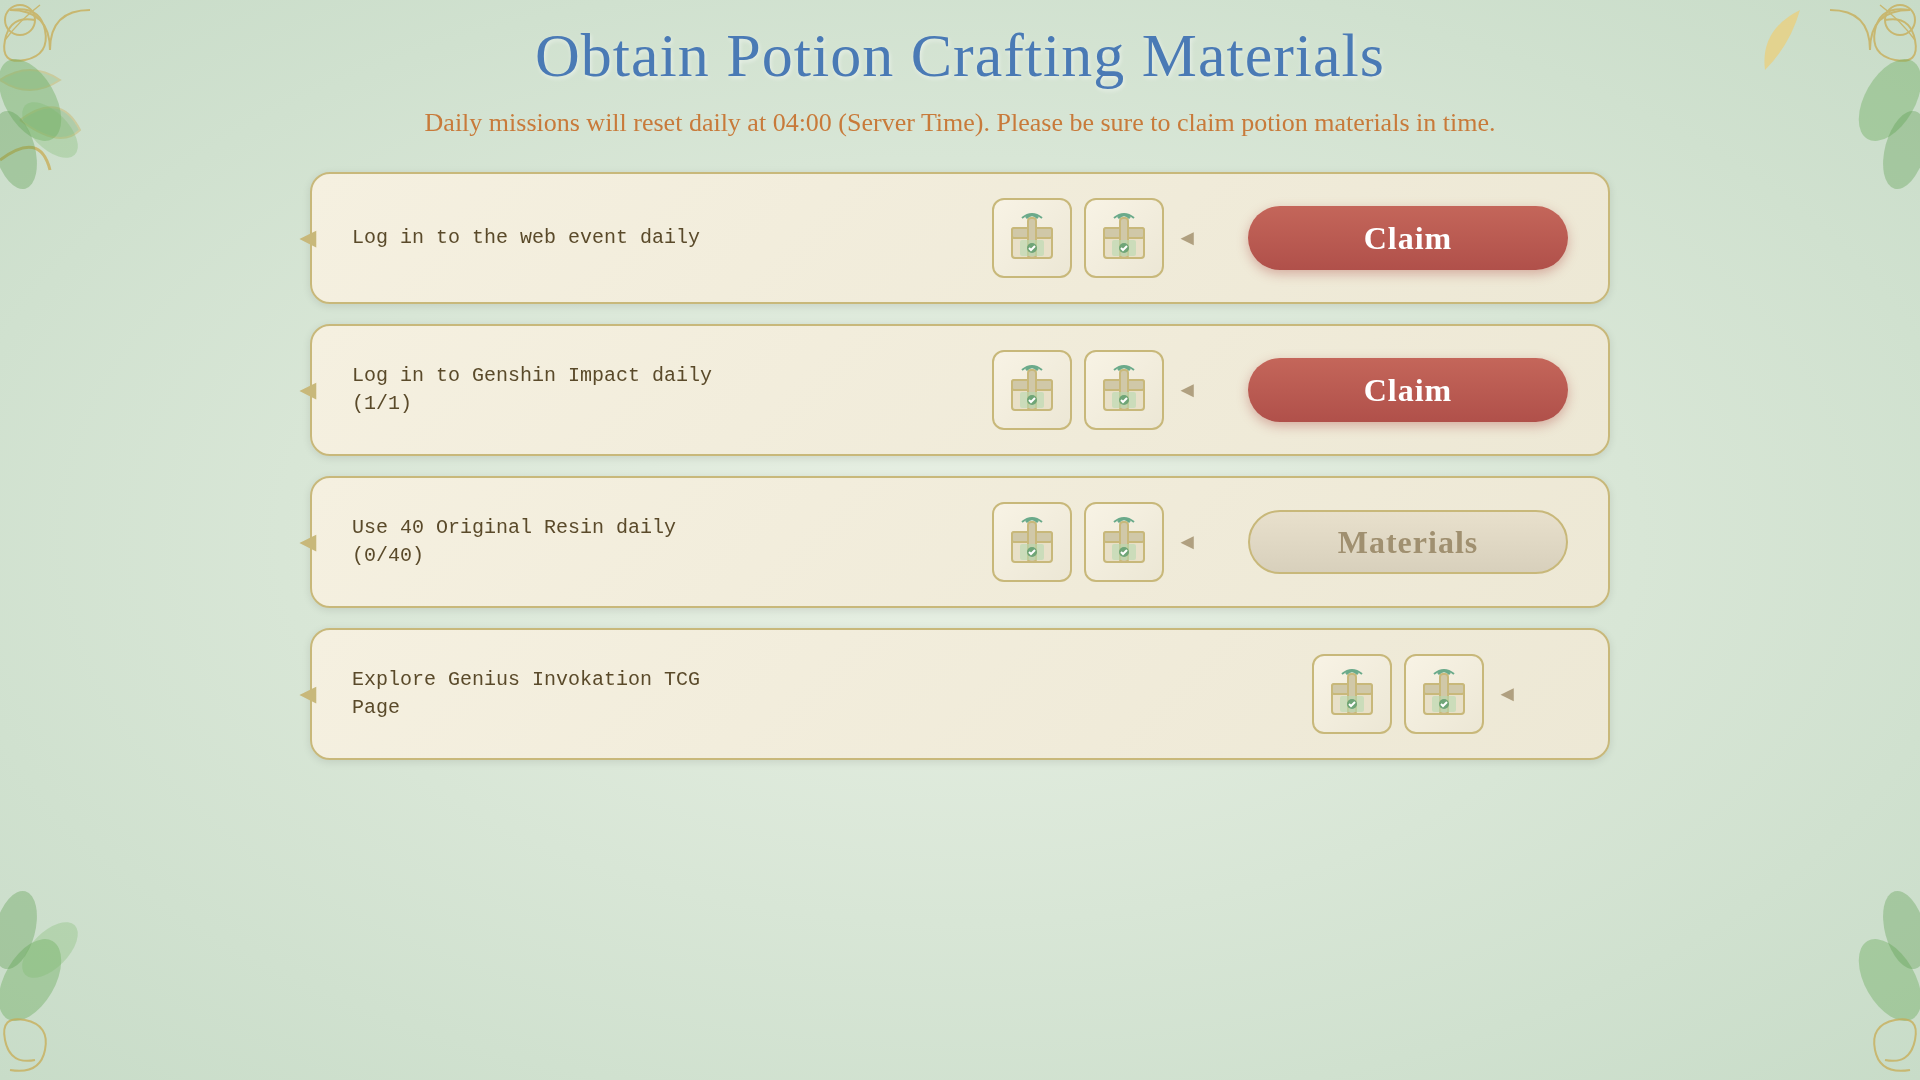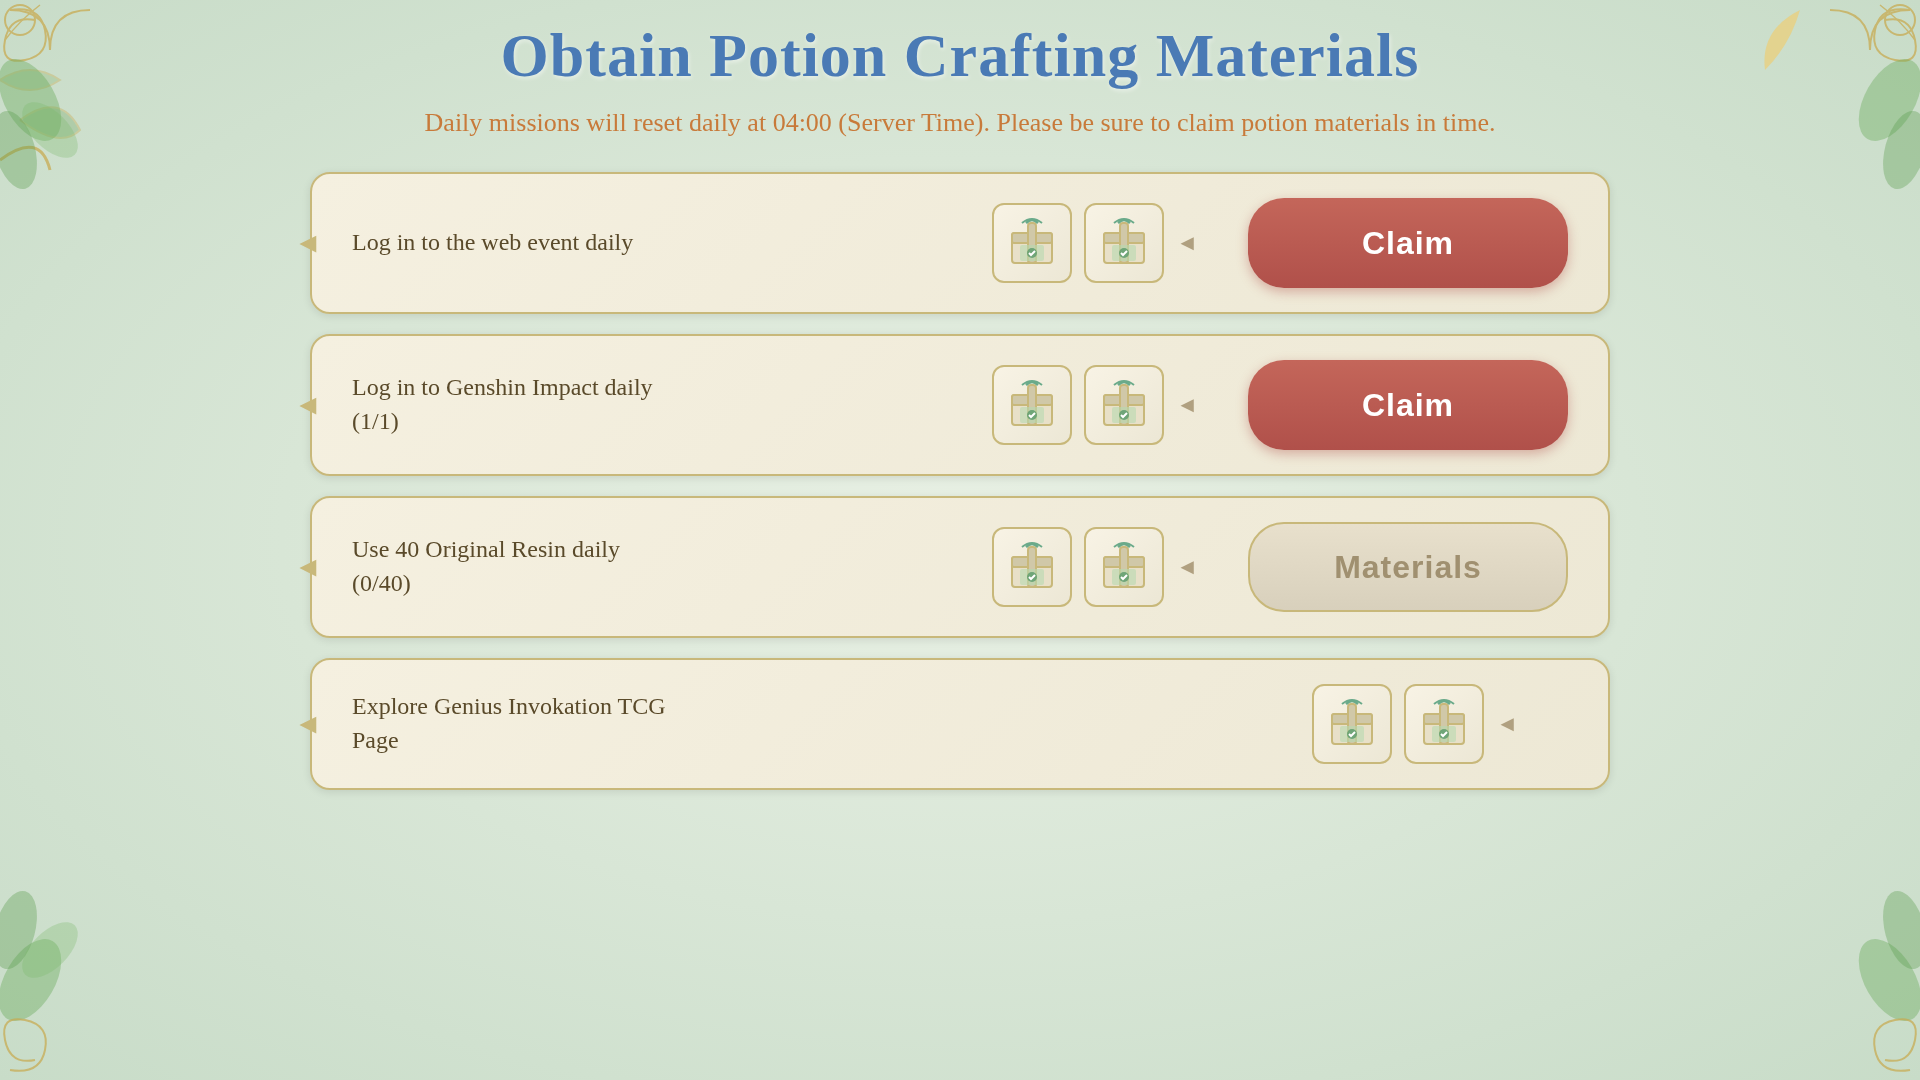--- a/index.html
+++ b/index.html
@@ -25,21 +25,21 @@
       display: flex;
       flex-direction: column;
       align-items: center;
       gap: 0;
     }
 
     .page-title {
       font-size: 62px;
       color: #4a7ab5;
       text-align: center;
-      font-weight: bold;
+      font-weight: normal;
       letter-spacing: 1px;
       margin-bottom: 12px;
       text-shadow: 1px 2px 4px rgba(255,255,255,0.5);
     }
 
     .page-subtitle {
       font-size: 26px;
       color: #c87a3a;
       line-height: 1.5;
       margin-bottom: 30px;
@@ -70,24 +70,24 @@
       position: absolute;
       left: -18px;
       top: 50%;
       transform: translateY(-50%);
       color: #c8b87a;
       font-size: 28px;
     }
 
     .mission-text {
       flex: 1;
-      font-size: 24px;
+      font-size: 20px;
       color: #5a4a2a;
       line-height: 1.4;
-      font-family: Liberation Serif, serif;
+      font-family: Liberation Mono, monospace;
     }
 
     .mission-rewards {
       display: flex;
       gap: 12px;
       margin-right: 40px;
       align-items: center;
     }
 
     
@@ -109,25 +109,25 @@
       position: relative;
     }
 
     .reward-icon svg {
       width: 56px;
       height: 56px;
     }
 
     .claim-button {
       min-width: 320px;
-      height: 90px;
+      height: 64px;
       border-radius: 36px;
       border: none;
       font-size: 32px;
-      font-family: Liberation Sans, sans-serif;
+      font-family: Liberation Serif, serif;
       font-weight: bold;
       cursor: pointer;
       color: white;
       letter-spacing: 1px;
     }
 
     .claim-button-red {
       background: linear-gradient(180deg, #c4665a 0%, #b0504a 100%);
       box-shadow: 0 4px 12px rgba(176, 80, 74, 0.4);
     }

